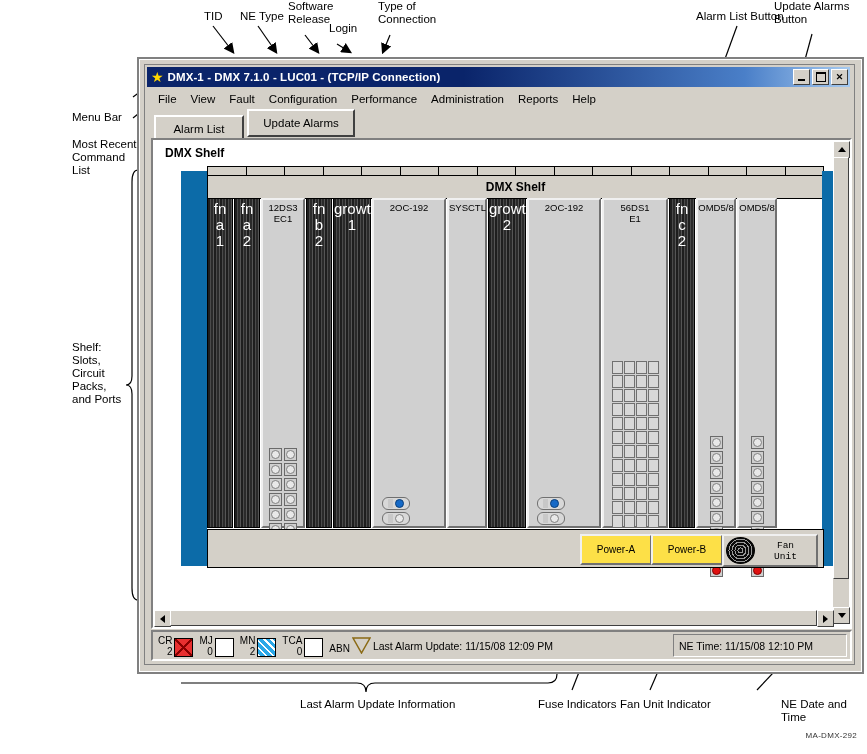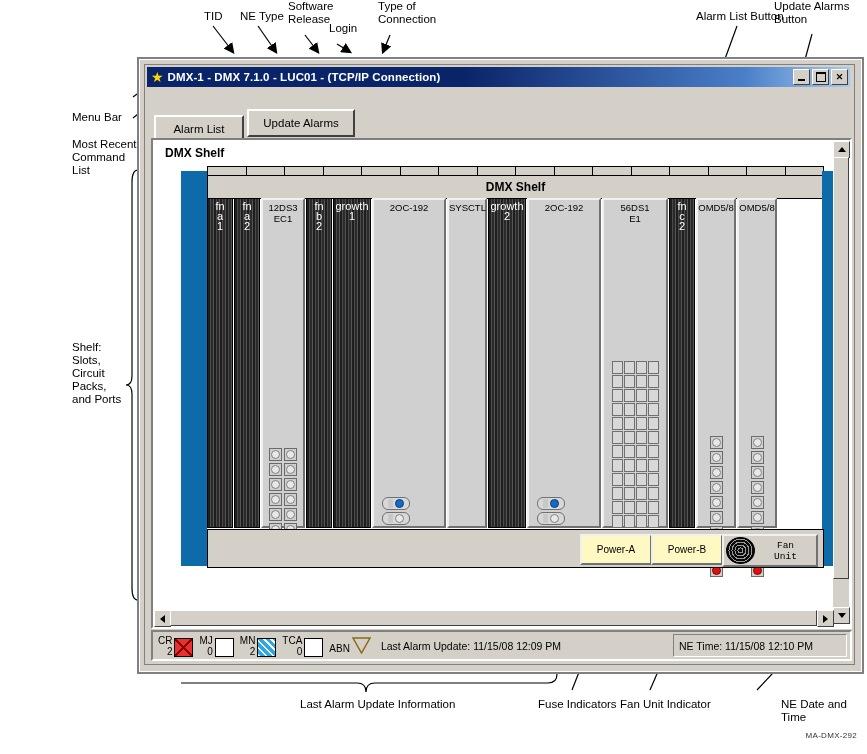--- a/index.html
+++ b/index.html
@@ -100,21 +100,21 @@
   }
   .card.pack{background:#d0d0d0;border:2px solid;border-color:#f0f0f0 #707070 #707070 #f0f0f0;}
   .card.fan{
     background:repeating-linear-gradient(90deg,#1e1e1e 0px,#1e1e1e 2px,#4a4a4a 2px,#4a4a4a 3px,#2a2a2a 3px,#2a2a2a 5px,#555 5px,#555 6px);
     border:1px solid #000;
   }
   .card-label{
     position:absolute;left:0;top:2px;width:100%;text-align:center;
     font-size:9.5px;line-height:11px;color:#000;
   }
-  .card.fan .card-label{color:#fff;font-size:11px;line-height:10px;}
+  .card.fan .card-label{color:#fff;font-size:15px;line-height:16px;}
   .card-label.tiny{font-size:8.5px;}
 
   
   .ports{position:absolute;left:0;width:100%;display:flex;flex-direction:column;align-items:center;}
   .port-row{display:flex;}
   .port-circ{
     width:11px;height:11px;margin:1px;background:#cfcfcf;
     border:1px solid #6a6a6a;display:flex;align-items:center;justify-content:center;
   }
   .port-circ i{display:block;width:7px;height:7px;border-radius:50%;background:#e8e8e8;border:1px solid #808080;}
@@ -126,21 +126,21 @@
     width:26px;height:11px;margin:1px 0;background:#d8d8d8;border:1px solid #707070;border-radius:6px;
     display:flex;align-items:center;justify-content:center;gap:2px;
   }
   .port-oval i{display:block;width:7px;height:7px;border-radius:50%;background:#e8e8e8;border:1px solid #808080;}
   .port-oval i.blue{background:#1569c7;border-color:#0a3f7a;}
   .port-oval span.cap{display:block;width:5px;height:9px;background:#c8c8c8;}
 
   
   #bottom-row{position:absolute;left:45px;top:363px;width:615px;height:37px;background:#d4d0c8;border:1px solid #000;}
   .pwr-box{
-    position:absolute;top:4px;height:27px;background:#fef9c3;
+    position:absolute;top:4px;height:27px;background:#fde047;
     border:2px solid;border-color:#f0f0f0 #707070 #707070 #f0f0f0;
     display:flex;align-items:center;justify-content:center;font-size:10px;color:#000;
   }
   #pwr-a{left:372px;width:68px;}
   #pwr-b{left:443px;width:68px;}
   #fan-unit{
     position:absolute;left:514px;top:4px;width:92px;height:29px;background:#d4d0c8;
     border:2px solid;border-color:#f0f0f0 #707070 #707070 #f0f0f0;
     display:flex;align-items:center;
   }
@@ -176,21 +176,21 @@
   .ac-txt{font-size:10px;line-height:11px;text-align:right;color:#000;}
   .ac-txt b{display:block;font-weight:normal;}
   .ac-box{width:17px;height:17px;border:1px solid #000;background:#fff;}
   .ac-box.cr{background:#e83030;
     background-image:linear-gradient(45deg,transparent 45%,#800 45%,#800 55%,transparent 55%),
                      linear-gradient(-45deg,transparent 45%,#800 45%,#800 55%,transparent 55%);}
   .ac-box.mn{background:#2aa8e8;
     background-image:repeating-linear-gradient(45deg,#fff 0 2px,#2aa8e8 2px 5px);}
   .tri-outline{width:19px;height:17px;position:relative;}
   .tri-outline svg{display:block;}
-  #last-alarm{font-size:10.5px;margin-left:10px;color:#000;}
+  #last-alarm{font-size:10.5px;margin-left:2px;color:#000;}
   #status-spacer{flex:1;border-left:1px solid #808080;border-right:1px solid #fff;margin:2px 0;margin-left:12px;}
   #ne-time-cell{
     width:172px;height:21px;margin-right:3px;
     border-left:1px solid #808080;border-top:1px solid #808080;
     border-right:1px solid #fff;border-bottom:1px solid #fff;
     display:flex;align-items:center;
   }
   #ne-time{font-size:10.5px;padding-left:5px;color:#000;}
   #fig-id{position:absolute;right:10px;top:731px;font-size:8px;color:#333;letter-spacing:.3px;}
 </style>
@@ -259,20 +259,30 @@
         <div class="win-btn wb-min">
             <span></span>
           </div>
         <div class="win-btn wb-max">
             <span></span>
           </div>
         <div class="win-btn wb-close">✕</div>
       </div>
     </div>
 
+    <div id="menu-bar">
+      <div class="menu-item">File</div>
+      <div class="menu-item">View</div>
+      <div class="menu-item">Fault</div>
+      <div class="menu-item">Configuration</div>
+      <div class="menu-item">Performance</div>
+      <div class="menu-item">Administration</div>
+      <div class="menu-item">Reports</div>
+      <div class="menu-item">Help</div>
+    </div>
 
     <div id="cmd-bar">
       <div class="tool-btn" id="btn-alarm-list">Alarm List</div>
       <div class="tool-btn" id="btn-update-alarms">Update Alarms</div>
     </div>
 
     <div id="content-panel">
       <div id="panel-title">DMX Shelf</div>
 
       <div id="shelf-wrap">

